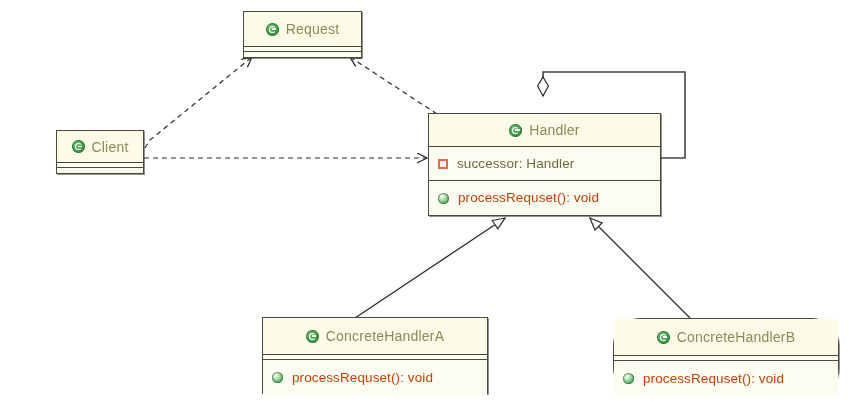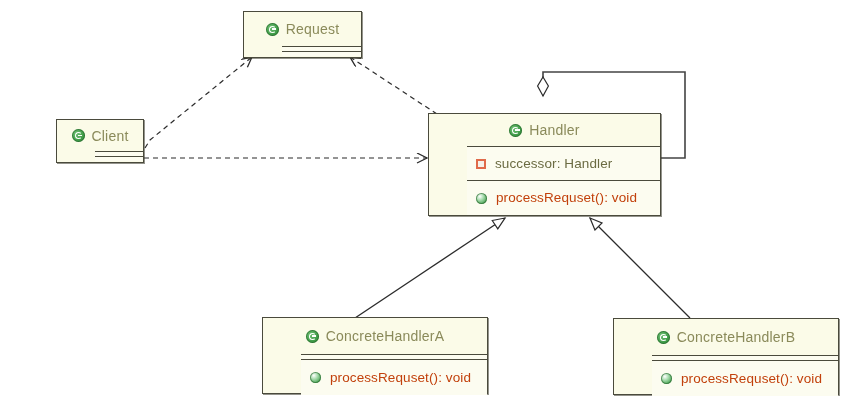--- a/index.html
+++ b/index.html
@@ -52,21 +52,20 @@
   }
   .uml-compartment {
     box-sizing: border-box;
     border-top: 1px solid #4a4a3c;
     background: #fcfcf0;
     display: flex;
     align-items: center;
     padding-left: 9px;
     gap: 9px;
     white-space: nowrap;
-    margin-left: 38px;
   }
   .uml-compartment.empty {
     padding: 0;
     gap: 0;
   }
   .member-text {
     color: #c2410c;
     font-size: 13.5px;
     line-height: 1;
     letter-spacing: 0.1px;
@@ -151,21 +150,21 @@
 
   <div class="uml-class" style="left:243px; top:11px; width:119px; height:47px;">
     <div class="uml-header" style="height:34px;">
       <span class="icon-class"></span>
       <span>Request</span>
     </div>
     <div class="uml-compartment empty" style="height:5px;"></div>
     <div class="uml-compartment empty" style="height:5px;"></div>
   </div>
 
-  <div class="uml-class" style="left:56px; top:119px; width:88px; height:44px;">
+  <div class="uml-class" style="left:56px; top:130px; width:88px; height:44px;">
     <div class="uml-header" style="height:31px;">
       <span class="icon-class"></span>
       <span>Client</span>
     </div>
     <div class="uml-compartment empty" style="height:5px;"></div>
     <div class="uml-compartment empty" style="height:5px;"></div>
   </div>
 
   <div class="uml-class" style="left:428px; top:113px; width:233px; height:103px;">
     <div class="uml-header" style="height:32px;">
@@ -187,21 +186,21 @@
       <span class="icon-class"></span>
       <span>ConcreteHandlerA</span>
     </div>
     <div class="uml-compartment empty" style="height:5px;"></div>
     <div class="uml-compartment" style="height:36px;">
       <span class="icon-method"></span>
       <span class="member-text">processRequset(): void</span>
     </div>
   </div>
 
-  <div class="uml-class" style="left:613px; top:318px; width:226px; height:77px;">
+  <div class="uml-class" style="left:613px; top:318px; width:226px; height:77px;border-radius:27px;">
     <div class="uml-header" style="height:36px;">
       <span class="icon-class"></span>
       <span>ConcreteHandlerB</span>
     </div>
     <div class="uml-compartment empty" style="height:5px;"></div>
     <div class="uml-compartment" style="height:36px;">
       <span class="icon-method"></span>
       <span class="member-text">processRequset(): void</span>
     </div>
   </div>

